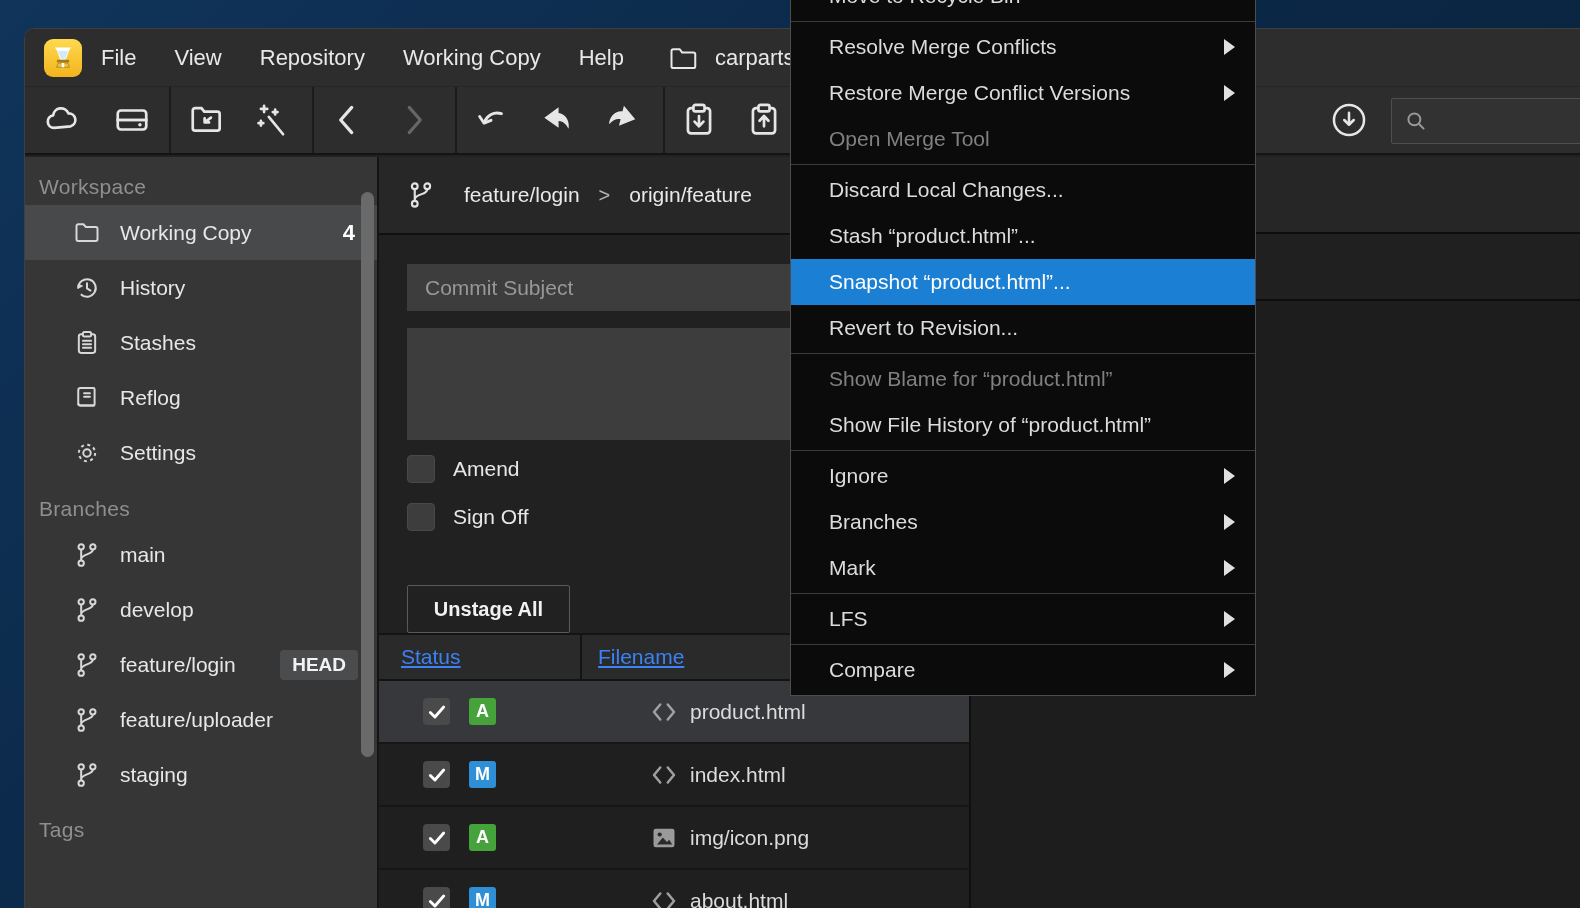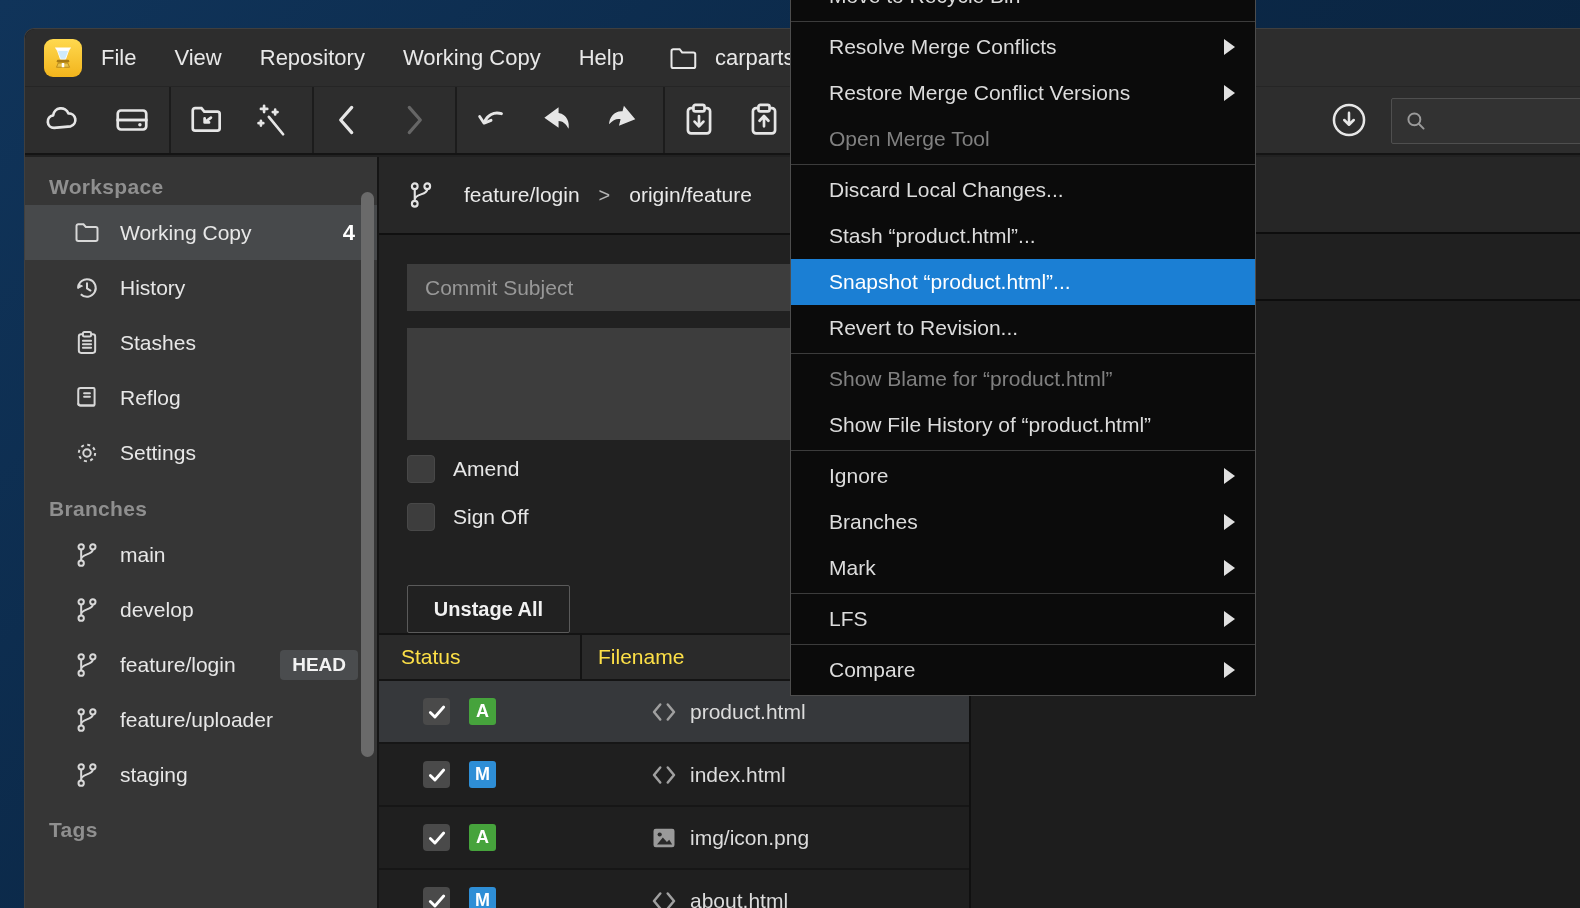--- a/index.html
+++ b/index.html
@@ -29,22 +29,22 @@
   .tb { position:absolute; top:50%; transform:translateY(-50%); width:40px; height:40px;
         display:flex; align-items:center; justify-content:center; color:#e6e6e6; }
   .tb.dim { color:#666; }
   .searchbox { position:absolute; left:1366px; top:11px; width:192px; height:46px; background:#323232;
                border:1px solid #4f4f4f; border-radius:2px; display:flex; align-items:center; }
   .searchbox input { background:transparent; border:none; outline:none; color:#ddd; font-size:19px; width:140px;
                      font-family:"Liberation Sans",sans-serif; }
 
   
   .sidebar { position:absolute; left:0; top:128px; width:352px; bottom:0; background:#363636; }
-  .sbheader { height:36px; display:flex; align-items:center; padding-left:24px;
-              color:#8f8f8f; font-size:21px; font-weight:bold; letter-spacing:.3px; }
+  .sbheader { height:36px; display:flex; align-items:center; padding-left:14px;
+              color:#8f8f8f; font-size:21px; font-weight:normal; letter-spacing:.3px; }
   .srow { height:55px; display:flex; align-items:center; color:#e7e7e7; font-size:21px; }
   .srow .sicon { width:30px; height:30px; margin-left:47px; margin-right:18px; display:flex; align-items:center;
                  justify-content:center; color:#d8d8d8; flex:none; }
   .srow.sel { background:#47494b; }
   .countbadge { margin-left:auto; margin-right:22px; color:#fff; font-weight:bold; font-size:22px; }
   .headbadge { margin-left:auto; margin-right:19px; background:#4a4c4e; color:#f2f2f2; font-weight:bold;
                font-size:19px; padding:4px 12px; border-radius:4px; }
   .sscroll { position:absolute; right:3px; top:35px; width:13px; height:565px; background:#6a6a6a; border-radius:7px; }
 
   
@@ -65,21 +65,21 @@
   .optlabel { color:#e7e7e7; font-size:21px; margin-left:18px; }
   .author { margin-left:auto; color:#cfcfcf; font-size:21px; }
   .email { color:#9a9a9a; font-size:21px; }
   .unstage { position:absolute; left:28px; top:400px; width:163px; height:48px; background:transparent;
              border:1px solid #5a5a5a; border-radius:2px; color:#f1f1f1; font-size:20px; font-weight:bold;
              font-family:"Liberation Sans",sans-serif;margin-top:28px; }
 
   
   .thead { position:absolute; left:0; top:476px; width:100%; height:48px; background:#2a2a2a;
            border-top:2px solid #141414; border-bottom:2px solid #141414; display:flex; align-items:center;
-           color:#fde047; font-size:21px; }
+           color:#3b82f6; font-size:21px;text-decoration:underline; }
   .thead .c1 { padding-left:22px; width:201px; }
   .thead .cdiv { position:absolute; left:201px; top:0; bottom:0; width:2px; background:#141414; }
   .thead .c2 { padding-left:18px; }
   .frow { position:absolute; left:0; width:100%; height:63px; background:#1f1f1f; border-bottom:2px solid #161616;
           display:flex; align-items:center; }
   .frow.sel { background:#36383b; }
   .fcheck { width:27px; height:27px; margin-left:44px; background:#4a4a4a; border-radius:4px;
             display:flex; align-items:center; justify-content:center; flex:none; }
   .sbadge { width:27px; height:27px; margin-left:19px; border-radius:3px; color:#fff; font-weight:bold;
             font-size:18px; display:flex; align-items:center; justify-content:center; flex:none; }

